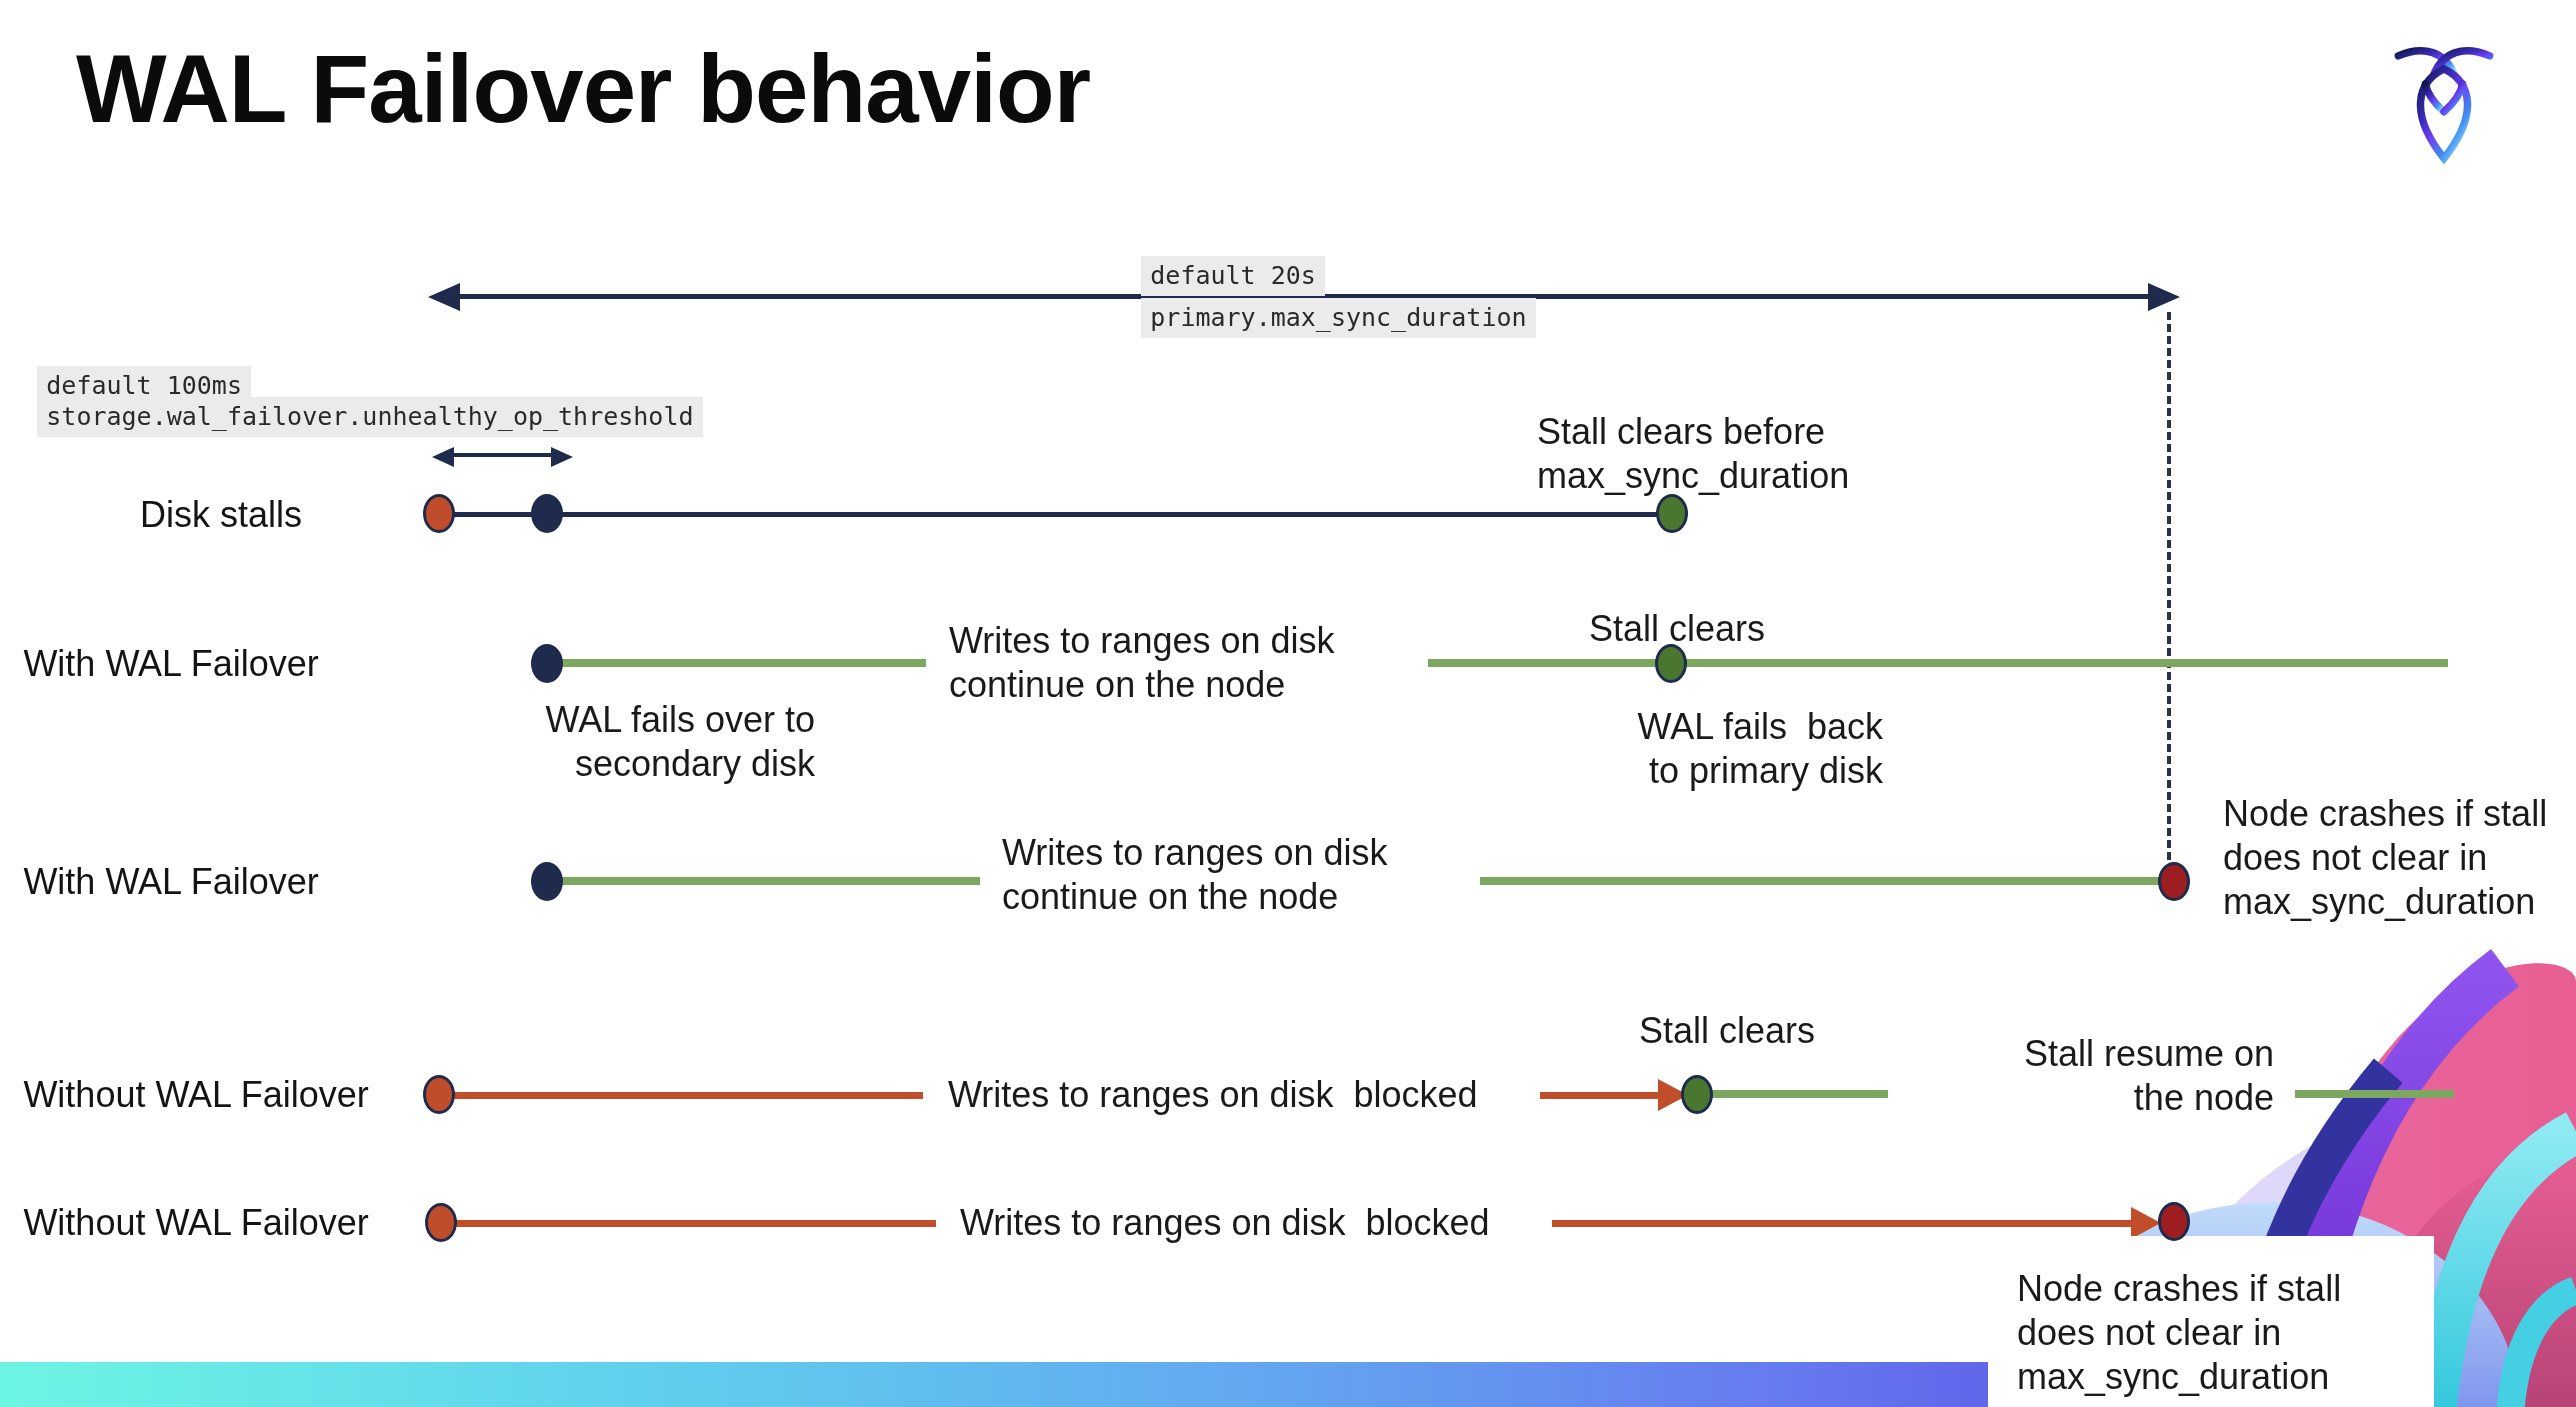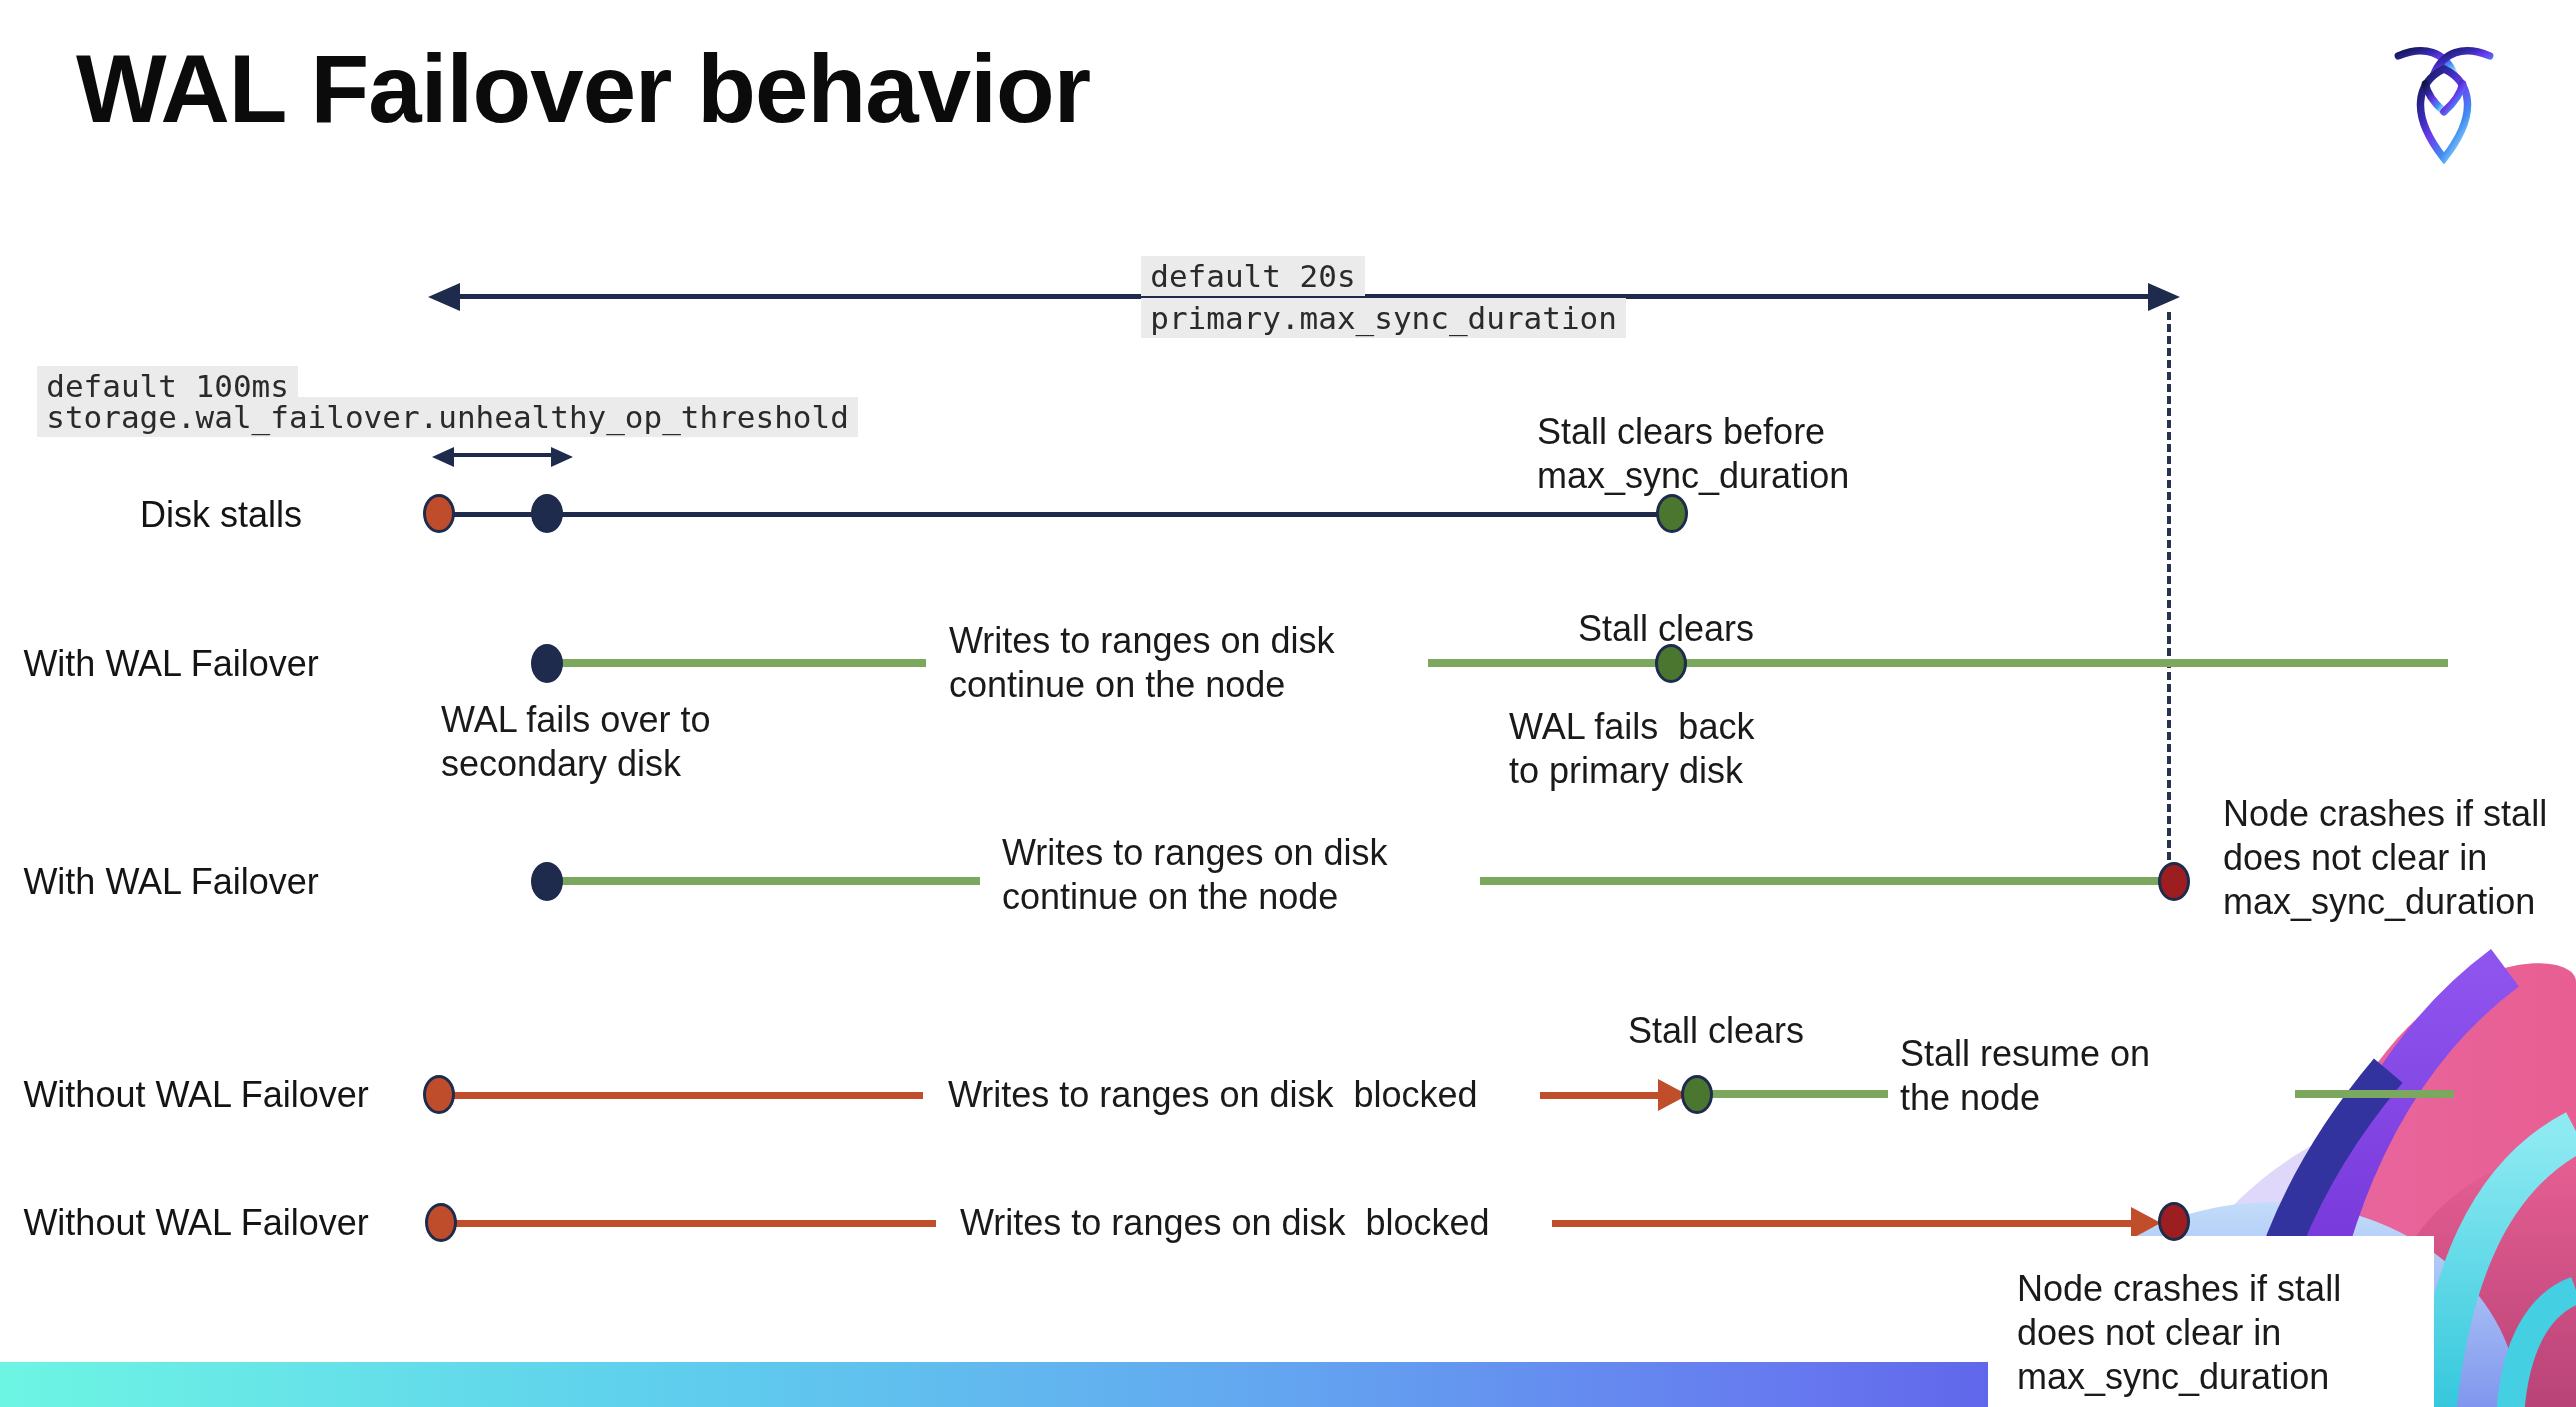--- a/index.html
+++ b/index.html
@@ -6,27 +6,27 @@
   body{
     width:2576px;height:1408px;position:relative;overflow:hidden;
     background:#ffffff;
     font-family:"Liberation Sans", sans-serif;
     color:var(--text,#1a1a1a);
   }
   .abs{position:absolute;}
   .note{
     font-size:36px;line-height:44px;white-space:pre-wrap;color:var(--text,#1a1a1a);
   }
-  .note.center{text-align:left;}
+  .note.center{text-align:right;}
   .row-label{
     font-size:36px;line-height:43px;color:#141414;
   }
   .mono-chip{
     font-family:"DejaVu Sans Mono", monospace;
-    font-size:31px;line-height:40px;
+    font-size:25px;line-height:40px;
     background:var(--gray-bg,#ebebeb);
     color:#2a2a2a;
     padding:0 9.3px;
     display:inline-block;
     white-space:pre;
   }
   #page-title{
     font-size:96px;line-height:112px;font-weight:700;color:#0b0b0b;letter-spacing:-0.9px;
   }
   

